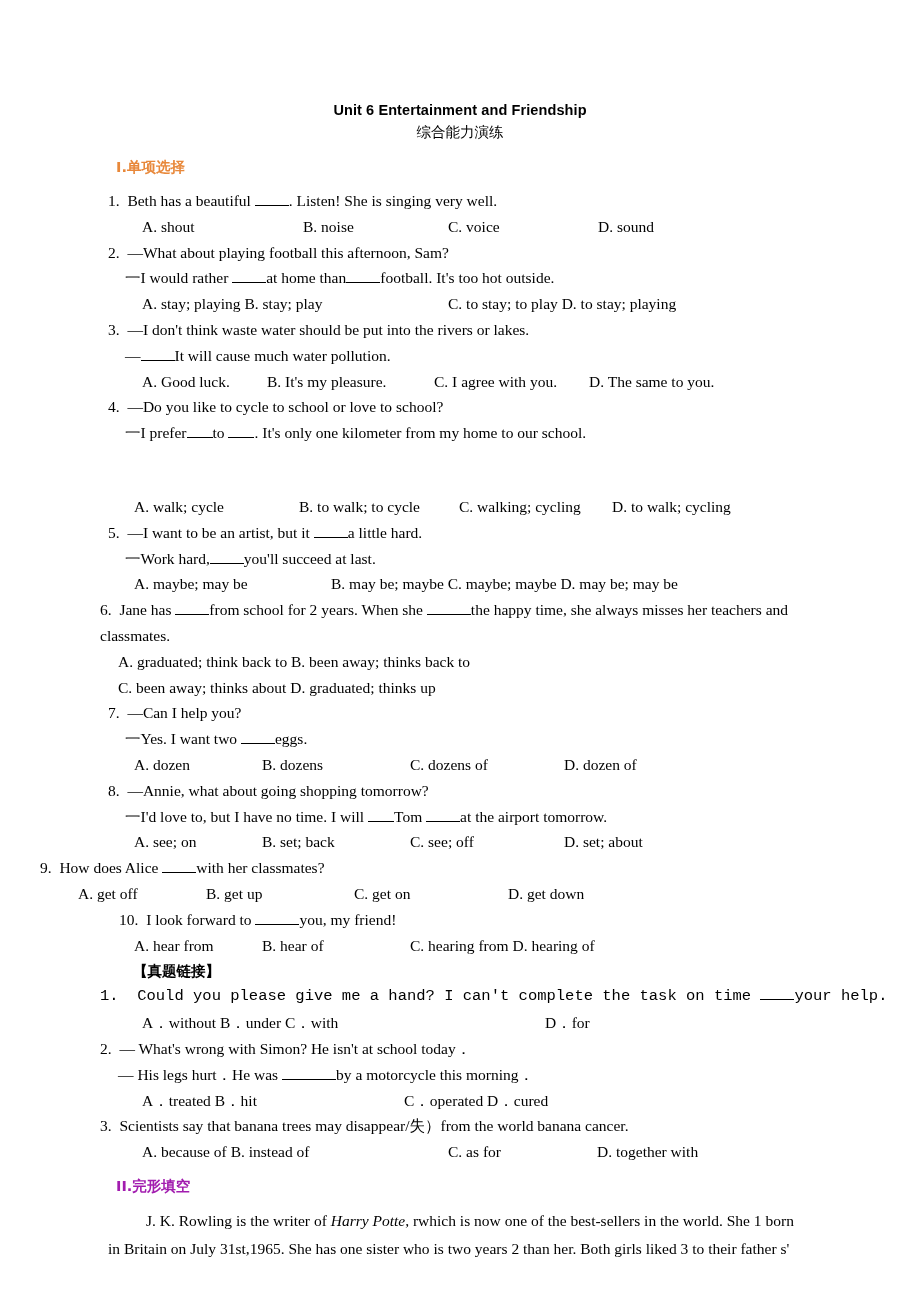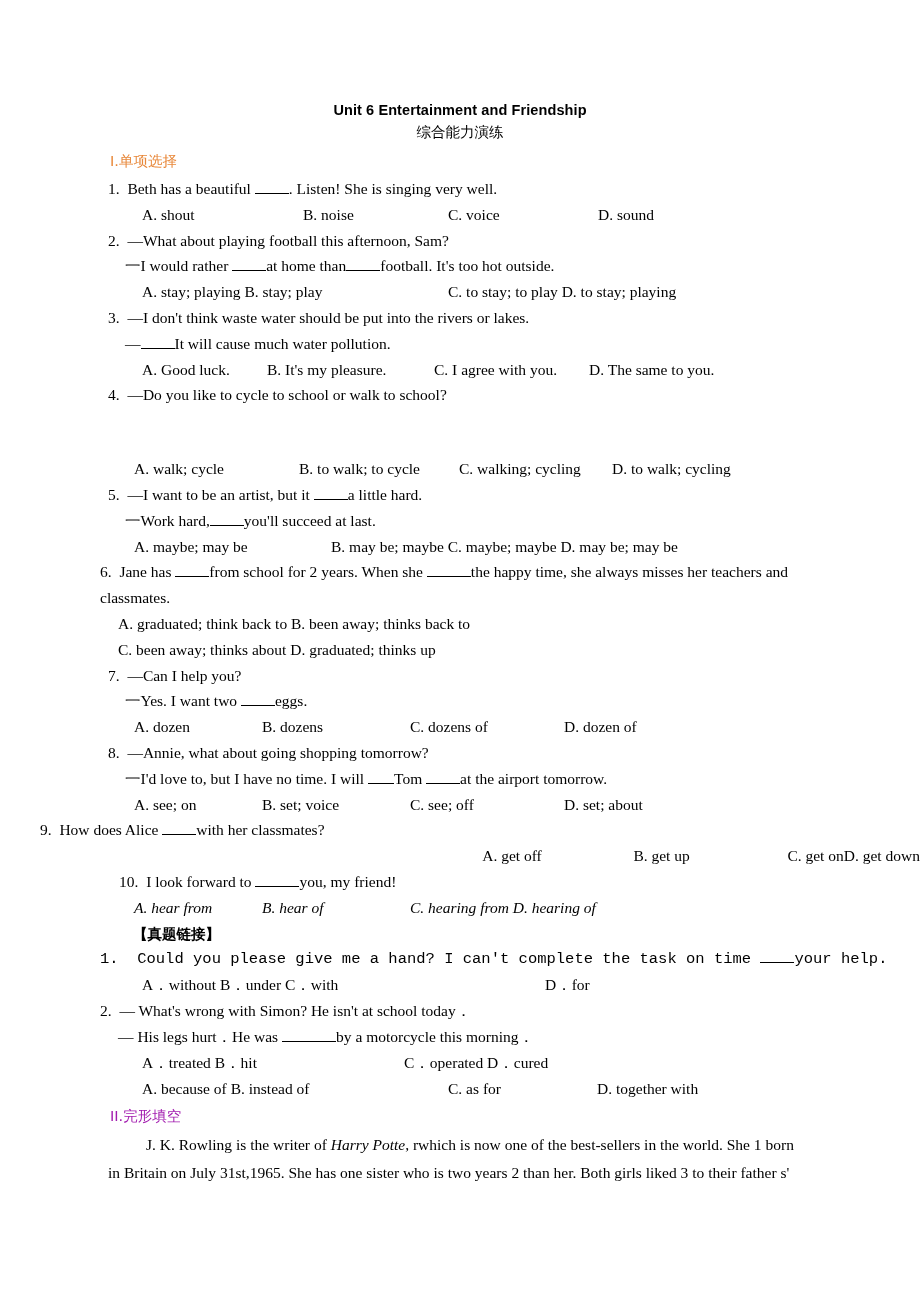--- a/index.html
+++ b/index.html
@@ -43,24 +43,24 @@
     text-align: center;
     font-family: "DejaVu Sans", "Liberation Sans", sans-serif;
     font-size: 15px;
     margin: 0;
     line-height: 24px;
     padding-bottom: 2px;
   }
   
   .sec-head {
     font-family: "DejaVu Sans", "Liberation Sans", sans-serif;
-    font-weight: normal;
+    font-weight: bold;
     font-size: 14.5px;
     line-height: 26px;
-    margin: 2px;
+    margin: 8px;
     padding-left: 108px;
   }
   .sub-head {
     font-family: "DejaVu Sans", "Liberation Sans", sans-serif;
     font-weight: bold;
     font-size: 14.5px;
     color: #000000;
     line-height: 26px;
     margin: 0;
     padding-left: 133px;
@@ -130,54 +130,56 @@
     <div class="ln opts"><span class="t0"></span><span class="opt-a">A. shout</span><span class="opt-b">B. noise</span><span class="opt-c">C. voice</span><span>D. sound</span></div>
 
     <div class="ln q"><span>2.</span>  <span>—What about playing football this afternoon, Sam?</span></div>
     <div class="ln a"><span>一I would rather </span><span class="blank b-md"></span><span>at home than</span><span class="blank b-md"></span><span>football. It's too hot outside.</span></div>
     <div class="ln opts"><span class="t0"></span><span style="display:inline-block;min-width:306px;">A. stay; playing B. stay; play</span><span>C. to stay; to play D. to stay; playing</span></div>
 
     <div class="ln q"><span>3.</span>  <span>—I don't think waste water should be put into the rivers or lakes.</span></div>
     <div class="ln a"><span>—</span><span class="blank b-md"></span><span>It will cause much water pollution.</span></div>
     <div class="ln opts"><span class="t0"></span><span style="display:inline-block;min-width:125px;">A. Good luck.</span><span style="display:inline-block;min-width:167px;">B. It's my pleasure.</span><span style="display:inline-block;min-width:155px;">C. I agree with you.</span><span>D. The same to you.</span></div>
 
-    <div class="ln q"><span>4.</span>  <span>—Do you like to cycle to school or walk to school?</span></div>
+    <div class="ln q"><span>4.</span>  <span>—Do you like to cycle to school or love to school?</span></div>
+    <div class="ln a"><span>一I prefer</span><span class="blank b-sm"></span><span>to</span> <span class="blank b-sm"></span><span>. It's only one kilometer from my home to our school.</span></div>
     <div class="ln opts" style="padding-left:100px;"><span class="t0"></span><span style="display:inline-block;min-width:165px;">A. walk; cycle</span><span style="display:inline-block;min-width:160px;">B. to walk; to cycle</span><span style="display:inline-block;min-width:153px;margin-top:48px;">C. walking; cycling</span><span>D. to walk; cycling</span></div>
 
     <div class="ln q"><span>5.</span>  <span>—I want to be an artist, but it </span><span class="blank b-md"></span><span>a little hard.</span></div>
     <div class="ln a"><span>一Work hard,</span><span class="blank b-md"></span><span>you'll succeed at last.</span></div>
     <div class="ln opts" style="padding-left:100px;"><span class="t0"></span><span style="display:inline-block;min-width:197px;">A. maybe; may be</span><span>B. may be; maybe C. maybe; maybe D. may be; may be</span></div>
 
     <div class="ln wrap" style="padding-left:100px;padding-right:112px;"><span>6.</span>&nbsp; <span>Jane has </span><span class="blank b-md"></span><span>from school for 2 years. When she </span><span class="blank b-lg"></span><span>the happy time, she always misses her teachers and classmates.</span></div>
     <div class="ln opts" style="padding-left:118px;"><span>A. graduated; think back to B. been away; thinks back to</span></div>
     <div class="ln opts" style="padding-left:118px;"><span>C. been away; thinks about D. graduated; thinks up</span></div>
 
     <div class="ln q"><span>7.</span>  <span>—Can I help you?</span></div>
     <div class="ln a"><span>一Yes. I want two </span><span class="blank b-md"></span><span>eggs.</span></div>
     <div class="ln opts" style="padding-left:100px;"><span class="t0"></span><span style="display:inline-block;min-width:128px;">A. dozen</span><span style="display:inline-block;min-width:148px;">B. dozens</span><span style="display:inline-block;min-width:154px;">C. dozens of</span><span>D. dozen of</span></div>
 
     <div class="ln q"><span>8.</span>  <span>—Annie, what about going shopping tomorrow?</span></div>
     <div class="ln a"><span>一I'd love to, but I have no time. I will </span><span class="blank b-sm"></span><span>Tom </span><span class="blank b-md"></span><span>at the airport tomorrow.</span></div>
-    <div class="ln opts" style="padding-left:100px;"><span class="t0"></span><span style="display:inline-block;min-width:128px;">A. see; on</span><span style="display:inline-block;min-width:148px;">B. set; voice</span><span style="display:inline-block;min-width:154px;">C. see; off</span><span>D. set; about</span></div>
+    <div class="ln opts" style="padding-left:100px;"><span class="t0"></span><span style="display:inline-block;min-width:128px;">A. see; on</span><span style="display:inline-block;min-width:148px;">B. set; back</span><span style="display:inline-block;min-width:154px;">C. see; off</span><span>D. set; about</span></div>
 
     <div class="ln q" style="padding-left:40px;"><span>9.</span>  <span>How does Alice </span><span class="blank b-md"></span><span>with her classmates?</span></div>
-    <div class="ln opts" style="padding-left:44px;text-align:right;"><span class="t0"></span><span style="display:inline-block;min-width:128px;">A. get off</span><span style="display:inline-block;min-width:148px;">B. get up</span><span style="display:inline-block;min-width:154px;">C. get on</span><span>D. get down</span></div>
+    <div class="ln opts" style="padding-left:44px;"><span class="t0"></span><span style="display:inline-block;min-width:128px;">A. get off</span><span style="display:inline-block;min-width:148px;">B. get up</span><span style="display:inline-block;min-width:154px;">C. get on</span><span>D. get down</span></div>
 
     <div class="ln q" style="padding-left:100px;margin-left:19px;"><span>10.</span>  <span>I look forward to </span><span class="blank b-lg"></span><span>you, my friend!</span></div>
-    <div class="ln opts" style="padding-left:100px;font-style:italic;"><span class="t0"></span><span style="display:inline-block;min-width:128px;">A. hear from</span><span style="display:inline-block;min-width:148px;">B. hear of</span><span>C. hearing from D. hearing of</span></div>
+    <div class="ln opts" style="padding-left:100px;"><span class="t0"></span><span style="display:inline-block;min-width:128px;">A. hear from</span><span style="display:inline-block;min-width:148px;">B. hear of</span><span>C. hearing from D. hearing of</span></div>
 
     <div class="sub-head cjk">【真题链接】</div>
 
     <div class="ln q" style="padding-left:100px;font-family:Liberation Mono, monospace;"><span>1.</span>  <span>Could you please give me a hand? I can't complete the task on time </span><span class="blank b-md"></span><span>your help.</span></div>
     <div class="ln opts"><span class="t0"></span><span style="display:inline-block;min-width:403px;">A．without B．under C．with</span><span>D．for</span></div>
 
     <div class="ln q" style="padding-left:100px;"><span>2.</span>  <span>— What's wrong with Simon? He isn't at school today．</span></div>
     <div class="ln a" style="padding-left:118px;"><span>— His legs hurt．He was </span><span class="blank b-xl"></span><span>by a motorcycle this morning．</span></div>
     <div class="ln opts"><span class="t0"></span><span style="display:inline-block;min-width:262px;">A．treated B．hit</span><span>C．operated D．cured</span></div>
 
+    <div class="ln q" style="padding-left:100px;"><span>3.</span>  <span>Scientists say that banana trees may disappear/失）from the world banana cancer.</span></div>
     <div class="ln opts"><span class="t0"></span><span style="display:inline-block;min-width:306px;">A. because of B. instead of</span><span style="display:inline-block;min-width:149px;">C. as for</span><span>D. together with</span></div>
 
     <div class="sec-head" style="color:#a21caf;padding-left:108px;">II.完形填空</div>
 
     <div class="ln para"><span>J. K. Rowling is the writer of </span><span class="em">Harry Potte</span><span>, rwhich is now one of the best-sellers in the world. She 1 born in Britain on July 31st,1965. She has one sister who is two years 2 than her. Both girls liked 3 to their father s'</span></div>
 
   </div>
 </div>
 
 </body></html>

